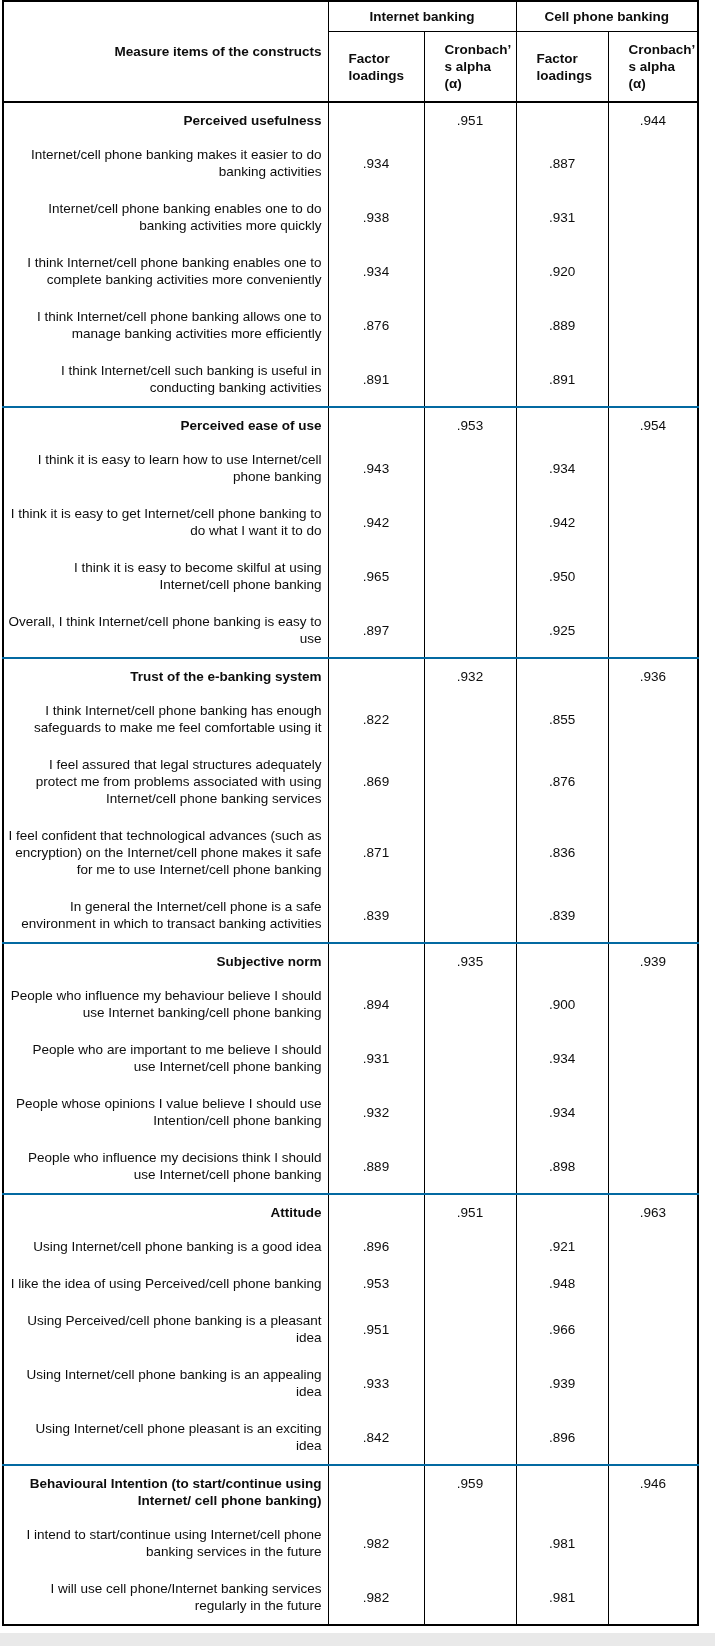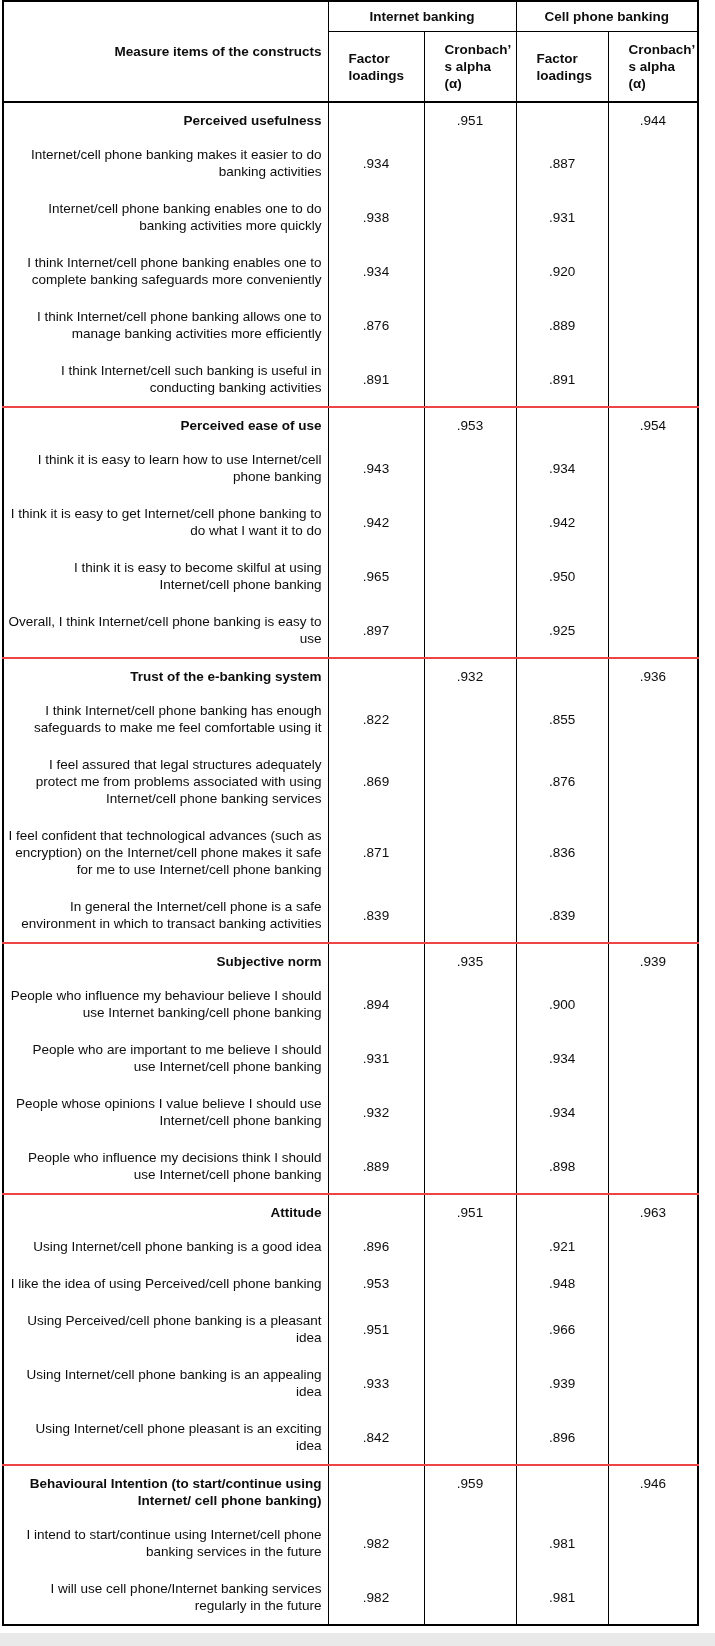--- a/index.html
+++ b/index.html
@@ -21,21 +21,21 @@
     width:695px;
     border:2px solid #000;
   }
   .w1{width:325px}.w2{width:96px}.w3{width:92px}.w4{width:92px}.w5{width:90px}
   #measure-table th, #measure-table td{border-left:1px solid #000;box-sizing:border-box;}
   #measure-table .c1{border-left:none;text-align:right;}
   #measure-table th{font-size:13.5px;font-weight:bold;line-height:17px;margin-top:40px;}
   .mih{text-align:left;padding:4px 6px 4px 8px;vertical-align:middle;border-bottom:2px solid #000;}
   .grp{text-align:center;padding:6px 2px;border-bottom:1px solid #000;}
   .sub{text-align:left;padding:9px 20px;vertical-align:middle;border-bottom:2px solid #000;}
-  #measure-table tbody{border-top:2px solid #ef4444;}
+  #measure-table tbody{border-top:2px solid #0369a1;}
   #measure-table td{font-size:13.5px;line-height:17px;}
   .construct{font-weight:bold;text-align:left;padding:9px 6px 7px 8px;vertical-align:top;}
   .item-text{text-align:left;padding:10px 6px 10px 4px;vertical-align:top;}
   .num{text-align:center;vertical-align:middle;padding:2px;}
   .alpha-top{vertical-align:top;padding-top:9px;}
   .source{margin:7px 0 0 8px;font-size:13px;}
   .bottom-band{position:absolute;left:0;bottom:0;width:715px;height:13px;background:#e9e9e9;}
 </style>
 </head>
 <body>
@@ -80,21 +80,21 @@
           <td class="num"></td>
         </tr>
         <tr>
           <td class="c1 item-text">Internet/cell phone banking enables one to do banking activities more quickly</td>
           <td class="num">.938</td>
           <td class="num"></td>
           <td class="num">.931</td>
           <td class="num"></td>
         </tr>
         <tr>
-          <td class="c1 item-text">I think Internet/cell phone banking enables one to complete banking safeguards more conveniently</td>
+          <td class="c1 item-text">I think Internet/cell phone banking enables one to complete banking activities more conveniently</td>
           <td class="num">.934</td>
           <td class="num"></td>
           <td class="num">.920</td>
           <td class="num"></td>
         </tr>
         <tr>
           <td class="c1 item-text">I think Internet/cell phone banking allows one to manage banking activities more efficiently</td>
           <td class="num">.876</td>
           <td class="num"></td>
           <td class="num">.889</td>
@@ -198,21 +198,21 @@
           <td class="num"></td>
         </tr>
         <tr>
           <td class="c1 item-text">People who are important to me believe I should use Internet/cell phone banking</td>
           <td class="num">.931</td>
           <td class="num"></td>
           <td class="num">.934</td>
           <td class="num"></td>
         </tr>
         <tr>
-          <td class="c1 item-text">People whose opinions I value believe I should use Internet/cell phone banking</td>
+          <td class="c1 item-text">People whose opinions I value believe I should use Intention/cell phone banking</td>
           <td class="num">.932</td>
           <td class="num"></td>
           <td class="num">.934</td>
           <td class="num"></td>
         </tr>
         <tr>
           <td class="c1 item-text">People who influence my decisions think I should use Internet/cell phone banking</td>
           <td class="num">.889</td>
           <td class="num"></td>
           <td class="num">.898</td>

